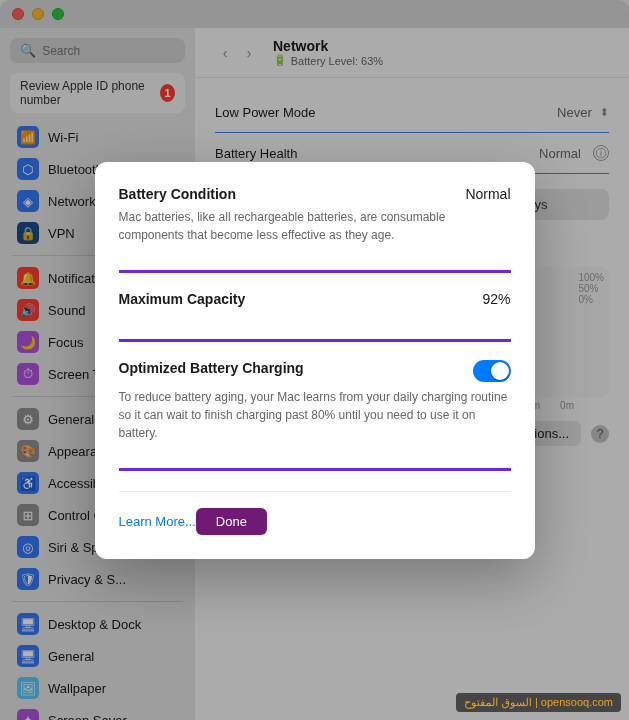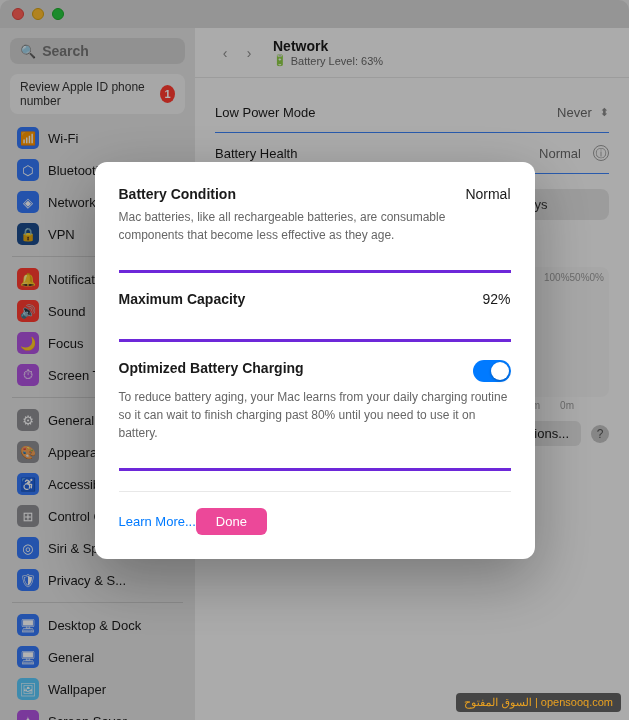--- a/index.html
+++ b/index.html
@@ -57,24 +57,23 @@
       border-radius: 8px;
       padding: 5px 10px;
       display: flex;
       align-items: center;
       gap: 6px;
     }
     .search-bar input {
       background: transparent;
       border: none;
       outline: none;
-      font-size: 14px;
+      font-size: 12px;
       color: #701a75;
       width: 100%;
-      font-weight: bold;
     }
     .search-icon-char { color: #888; font-size: 13px; }
 
     .sidebar-notice {
       margin: 0 10px 8px 10px;
       background: #f0f0f0;
       border-radius: 8px;
       padding: 6px 10px;
       display: flex;
       align-items: center;
@@ -215,21 +214,21 @@
       background: #34c759;
       margin: 1px;
       border-radius: 2px 2px 0 0;
     }
     .chart-labels-y {
       position: absolute;
       right: 5px;
       top: 0;
       height: 100%;
       display: flex;
-      flex-direction: row;
+      flex-direction: column;
       justify-content: flex-start;
       font-size: 10px;
       color: #999;
       padding: 5px 0;
     }
 
     .options-row {
       display: flex;
       justify-content: flex-end;
       align-items: center;
@@ -344,21 +343,21 @@
       border-top: 1px solid #e8e8e8;
     }
     .learn-more-btn {
       background: transparent;
       border: none;
       font-size: 13px;
       color: #007aff;
       cursor: pointer;
     }
     .done-btn {
-      background: #ec4899;
+      background: #701a75;
       color: white;
       border: none;
       border-radius: 6px;
       padding: 6px 20px;
       font-size: 13px;
       font-weight: 500;
       cursor: pointer;
     }
 
     

